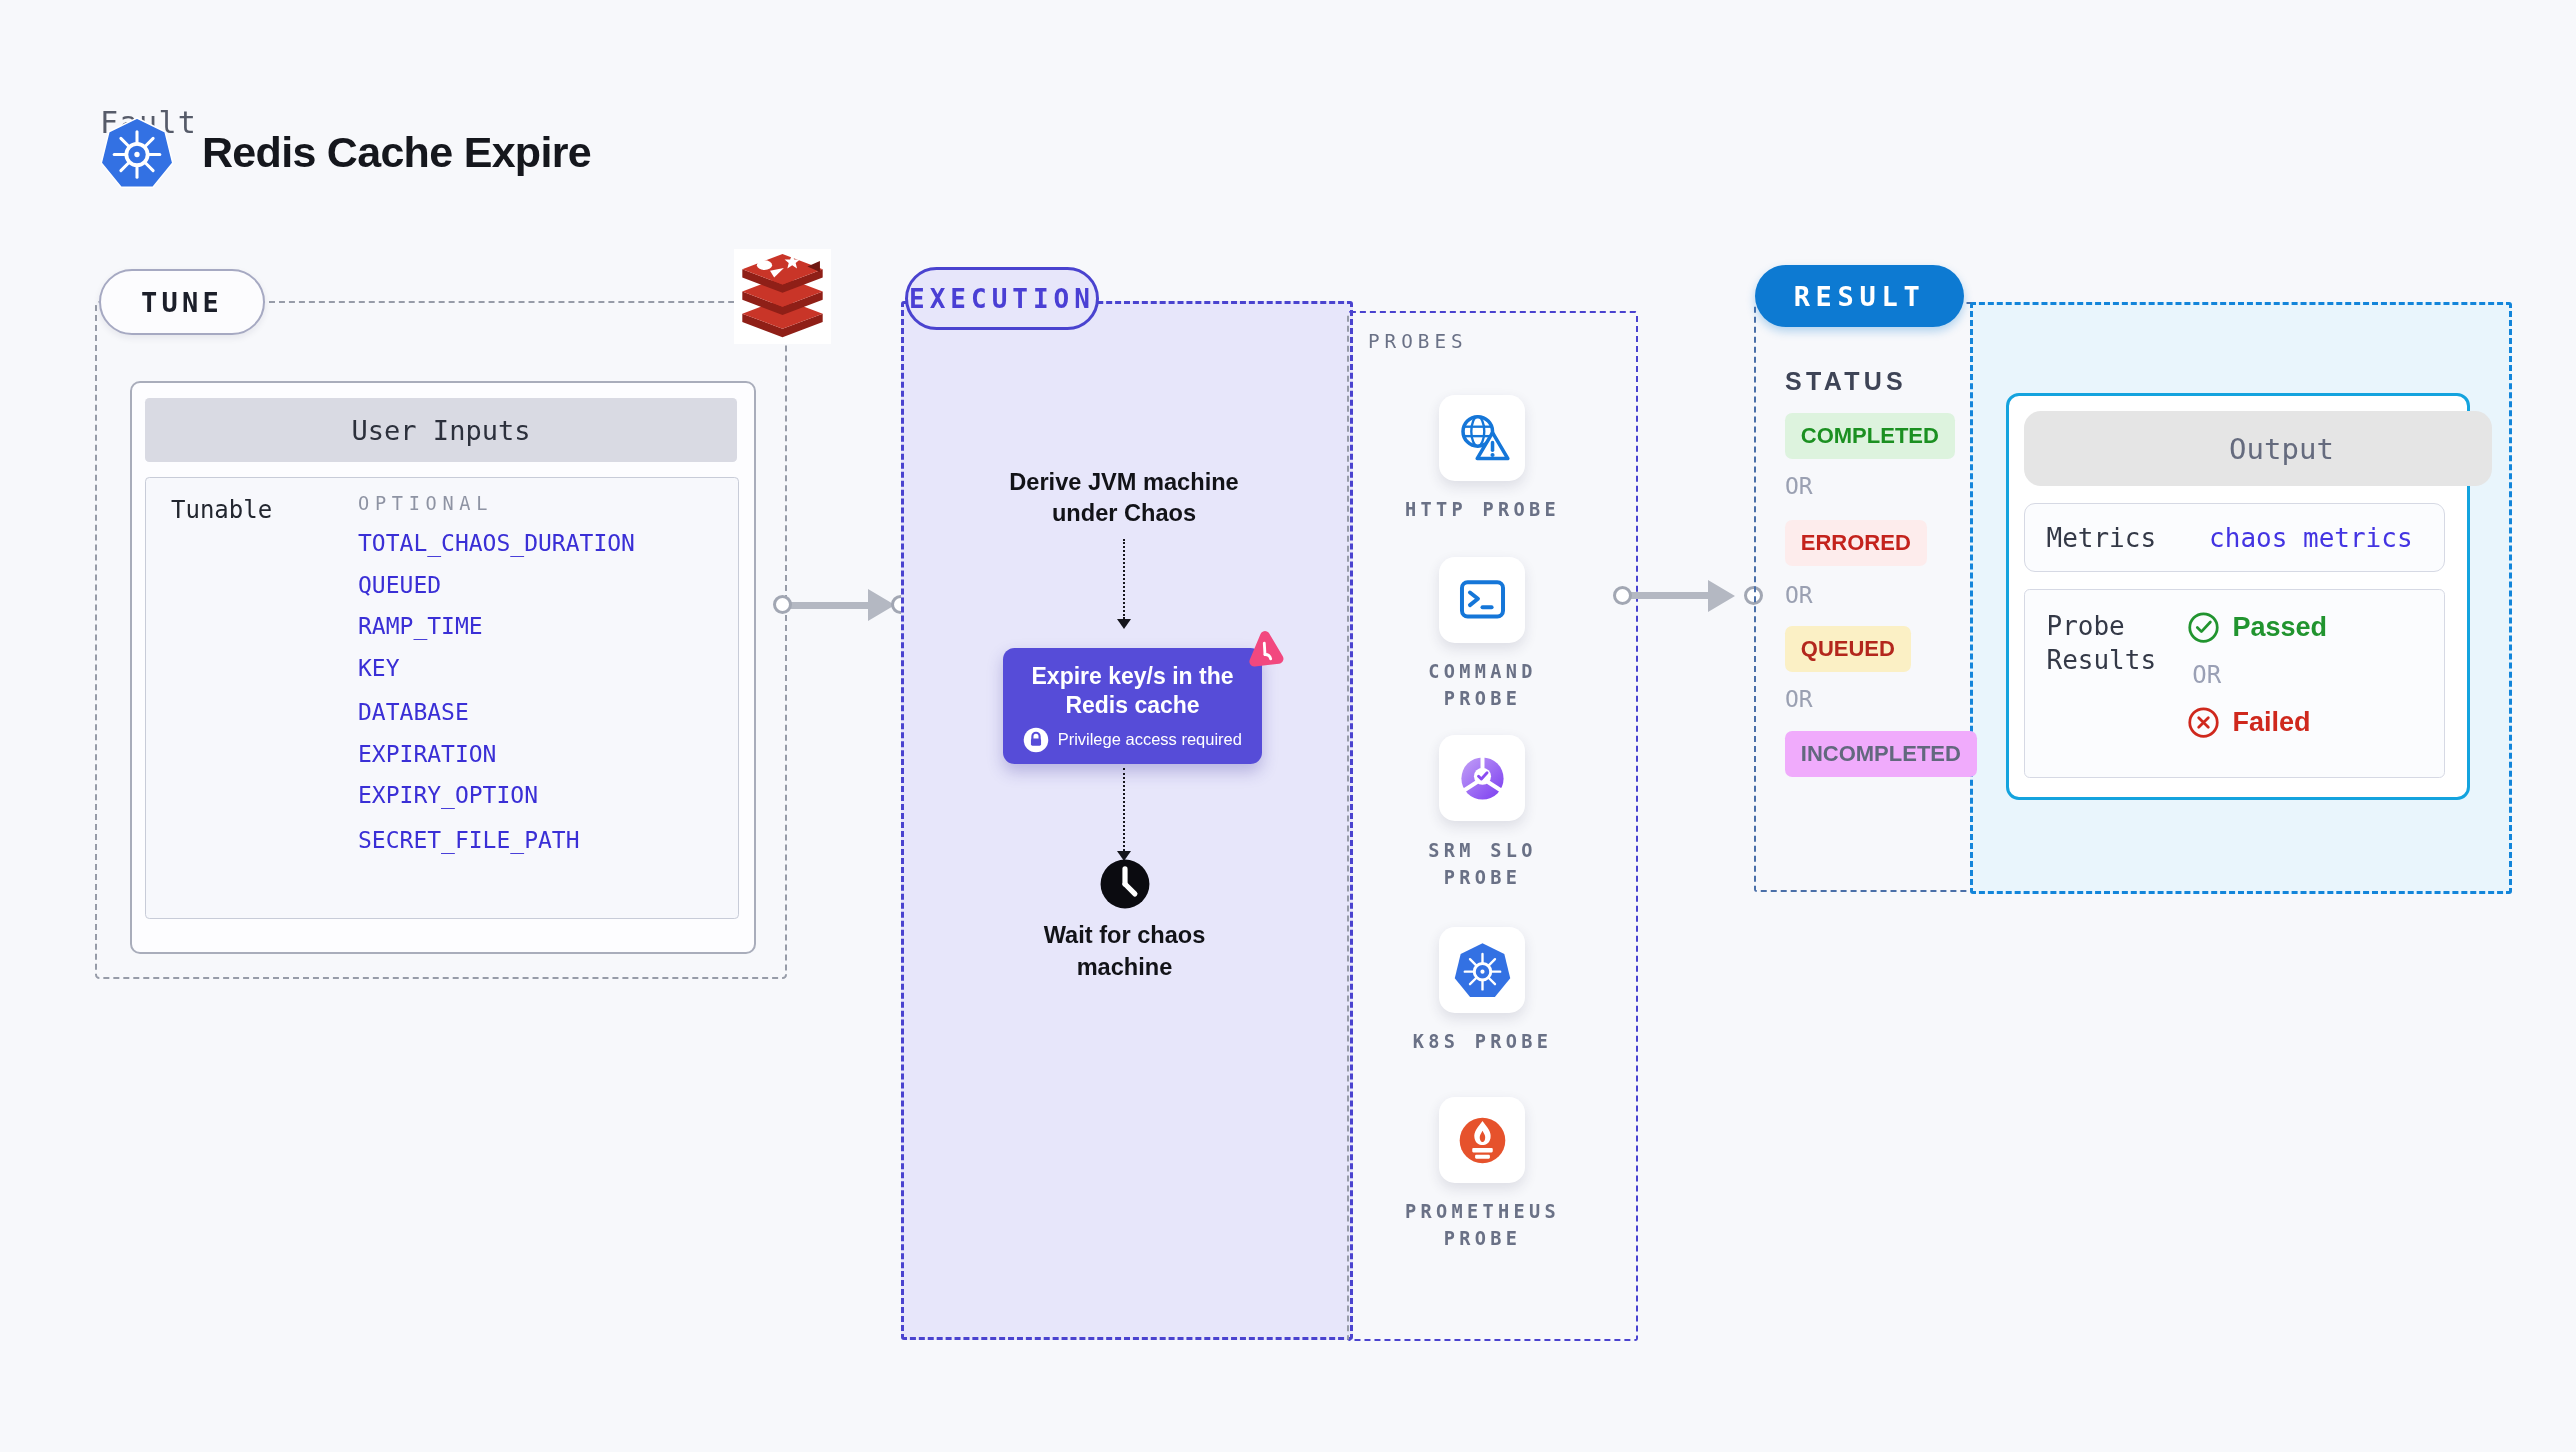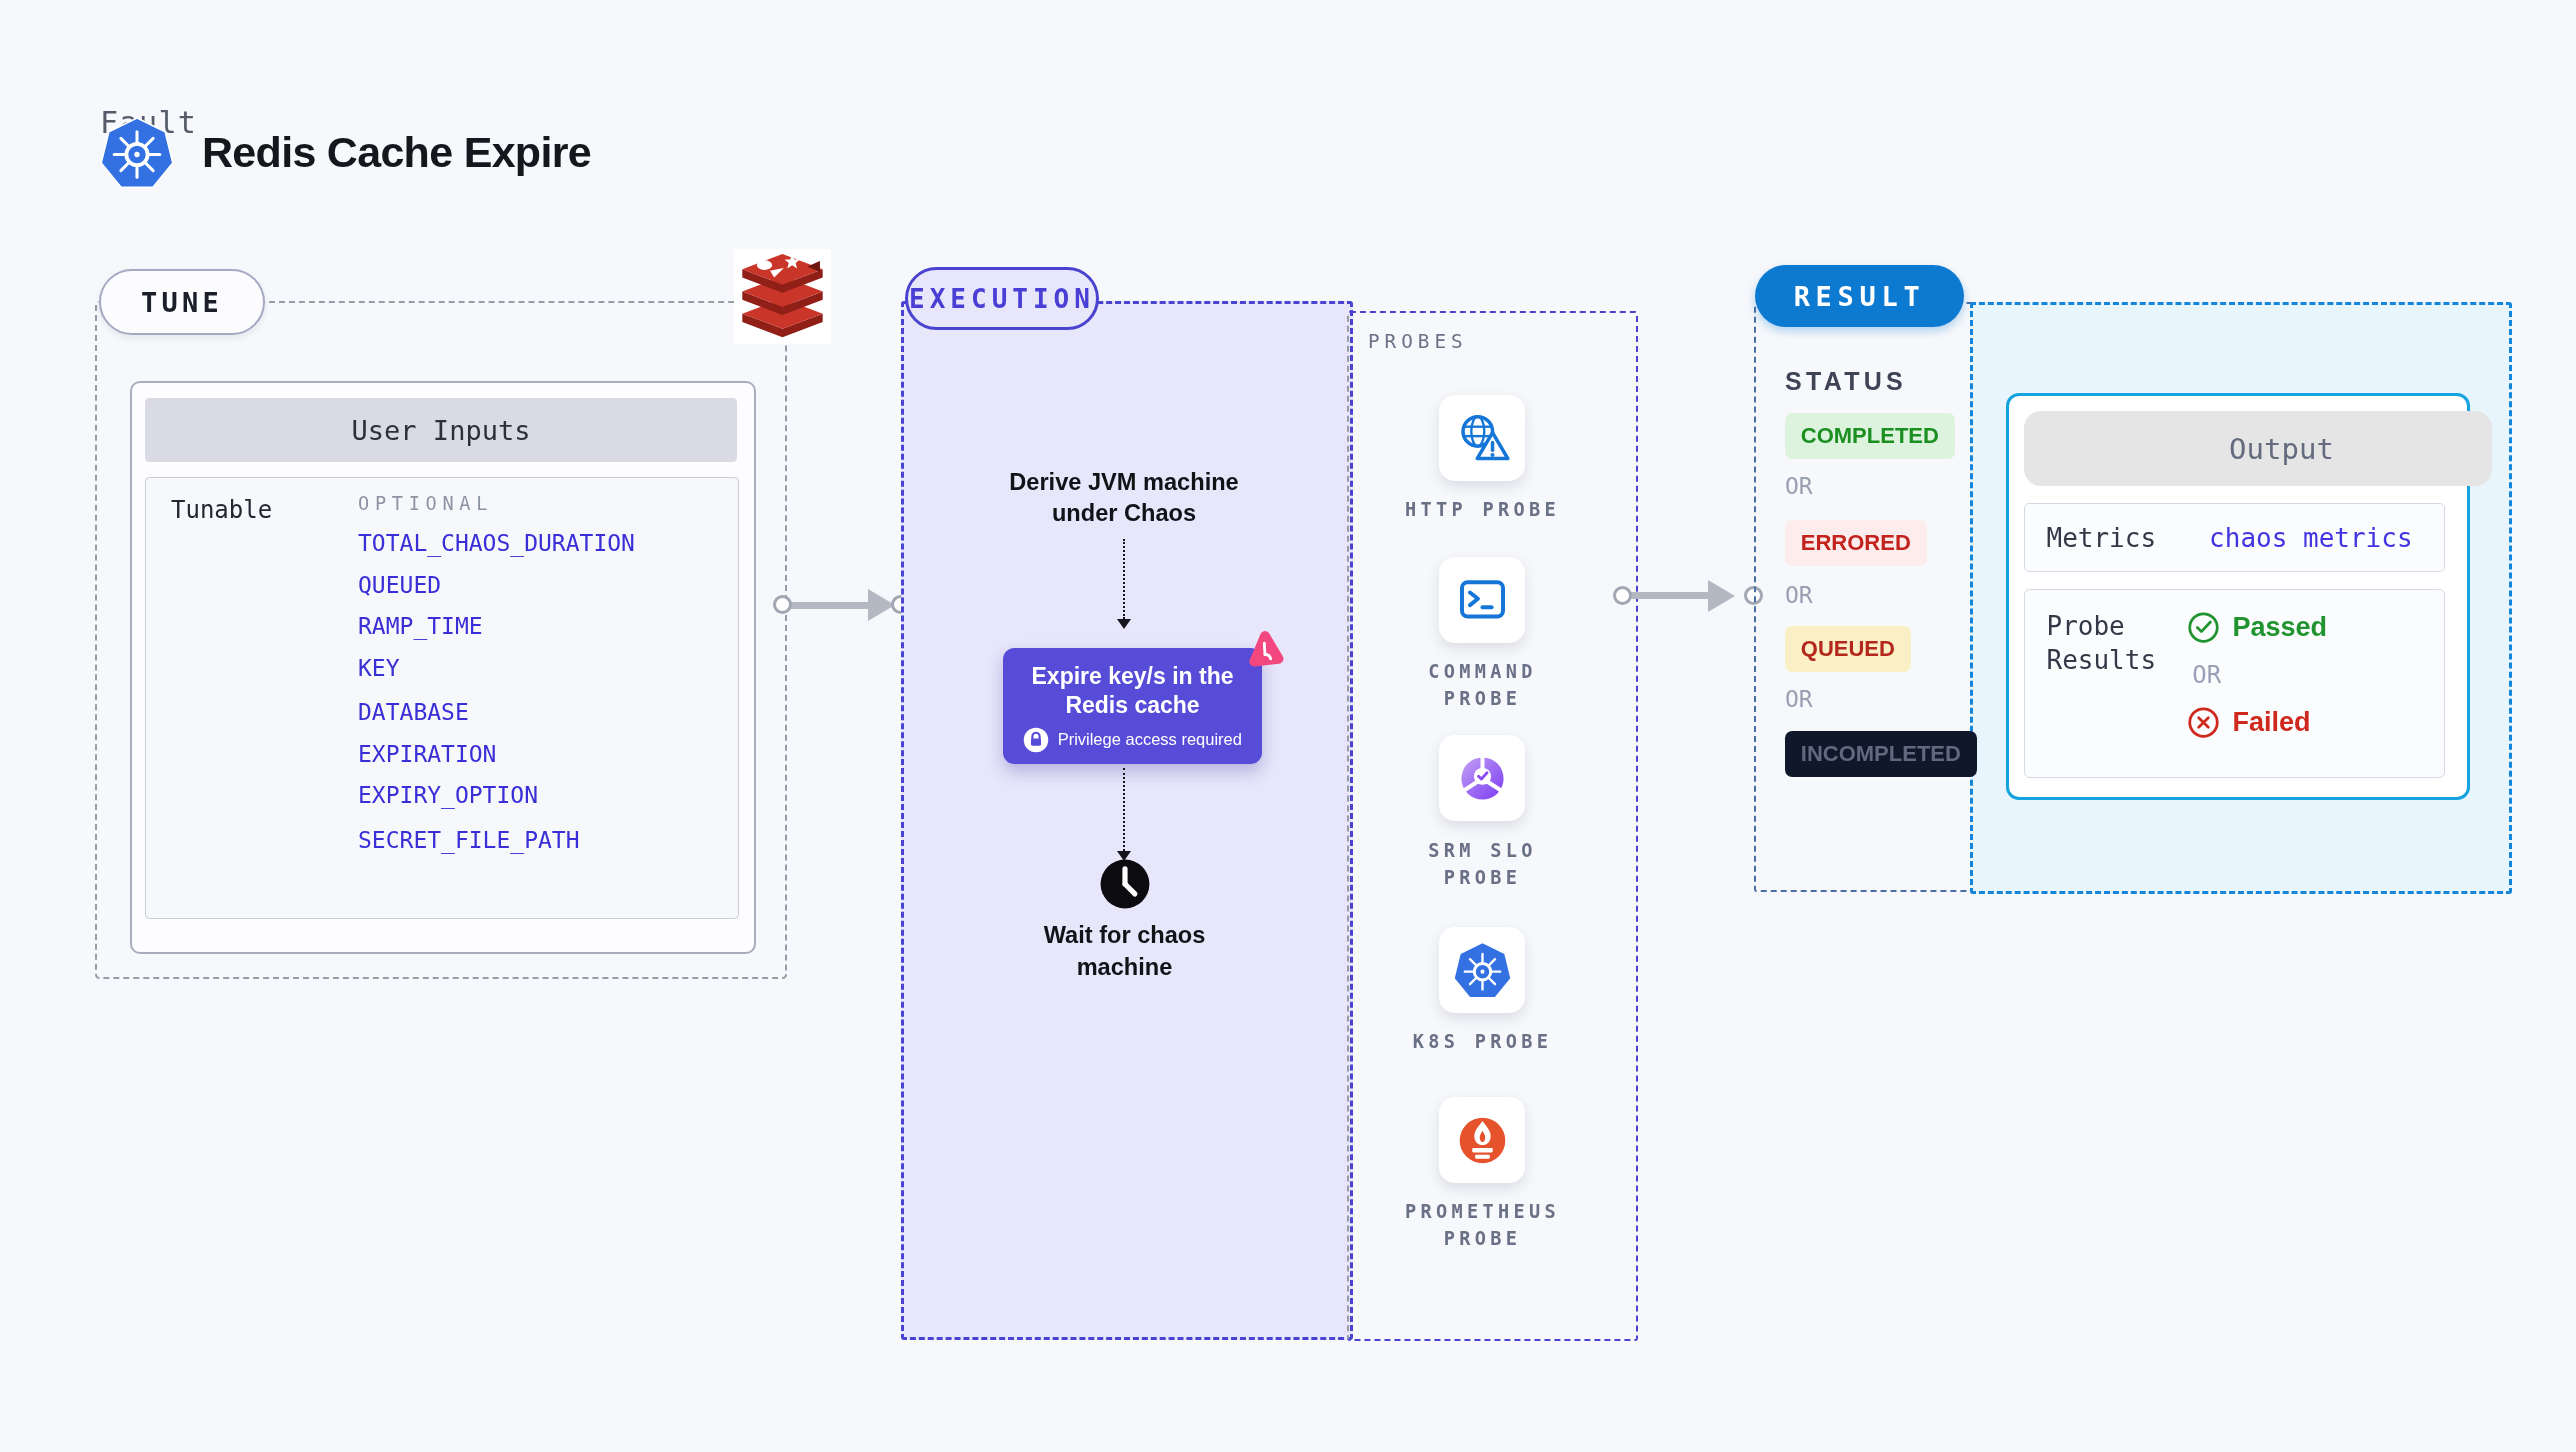--- a/index.html
+++ b/index.html
@@ -68,21 +68,21 @@
   .result-pill{left:1755px;top:265px;width:209px;height:62px;background:#0d7ad2;color:#ffffff;
     font-size:27px;letter-spacing:5.7px;box-shadow:0 4.3px 10px rgba(13,122,210,.3);}
   .status-label{left:1785px;top:367px;font-size:25px;font-weight:bold;letter-spacing:4.3px;color:#3e4456;}
   .status-badge{left:1785px;display:inline-flex;align-items:center;padding:10px 15.8px;border-radius:7.2px;
     font-size:22px;font-weight:bold;}
   .or-label{left:1785px;font-size:23px;color:#9aa0b2;}
 
   .output-card{left:2006px;top:393px;width:458px;height:401px;background:#ffffff;border:3.6px solid #14a3de;border-radius:13px;}
   .output-header{left:2024px;top:411px;width:421px;height:75px;background:#e5e5e5;border-radius:17px;
     display:flex;align-items:center;justify-content:center;font-size:29px;color:#656b7e;padding-left:47px;}
-  .metrics-row{left:2024px;top:503px;width:421px;height:69px;background:#fbfcfe;border:1.4px solid #d6d9e4;border-radius:5px;
+  .metrics-row{left:2024px;top:503px;width:421px;height:69px;background:#fbfcfe;border:1.4px solid #d6d9e4;border-radius:11px;
     display:flex;align-items:center;padding:0 21.5px;box-sizing:border-box;}
   .metrics-label{font-size:26px;color:#343947;}
   .metrics-value{font-size:26px;color:#4334e2;margin-left:53px;}
   .proberes-row{left:2024px;top:589px;width:421px;height:189px;background:#fbfcfe;border:1.4px solid #d6d9e4;border-radius:5.7px;
     display:flex;padding:20px 21.5px;box-sizing:border-box;}
   .proberes-label{font-size:26px;color:#343947;width:140px;line-height:1.3;}
   .proberes-states{display:flex;flex-direction:column;gap:17px;padding-top:1.4px;}
   .state-row{display:flex;align-items:center;gap:13px;}
   .state-passed{font-size:27px;font-weight:bold;color:#21942f;}
   .state-failed{font-size:27px;font-weight:bold;color:#cf281d;}
@@ -285,21 +285,21 @@
 <div class="abs pill mono result-pill">RESULT</div>
 
 <div class="abs status-label">STATUS</div>
 
 <div class="abs status-badge" style="top: 413px; background-color: rgb(221, 243, 222); color: rgb(27, 144, 33);">COMPLETED</div>
 <div class="abs mono or-label" style="top:473px;">OR</div>
 <div class="abs status-badge" style="top: 520px; background-color: rgb(253, 236, 236); color: rgb(196, 35, 29);">ERRORED</div>
 <div class="abs mono or-label" style="top:582px;">OR</div>
 <div class="abs status-badge" style="top: 626px; background-color: rgb(251, 240, 197); color: rgb(179, 39, 29);">QUEUED</div>
 <div class="abs mono or-label" style="top:686px;">OR</div>
-<div class="abs status-badge" style="top: 731px; background-color: #0f172a; color: rgb(98, 104, 126);">INCOMPLETED</div>
+<div class="abs status-badge" style="top: 731px; background-color: #f0abfc; color: rgb(98, 104, 126);">INCOMPLETED</div>
 
 <div class="abs output-card"></div>
 <div class="abs mono output-header">Output</div>
 
 <div class="abs metrics-row">
   <span class="mono metrics-label">Metrics</span>
   <span class="mono metrics-value">chaos metrics</span>
 </div>
 
 <div class="abs proberes-row">

